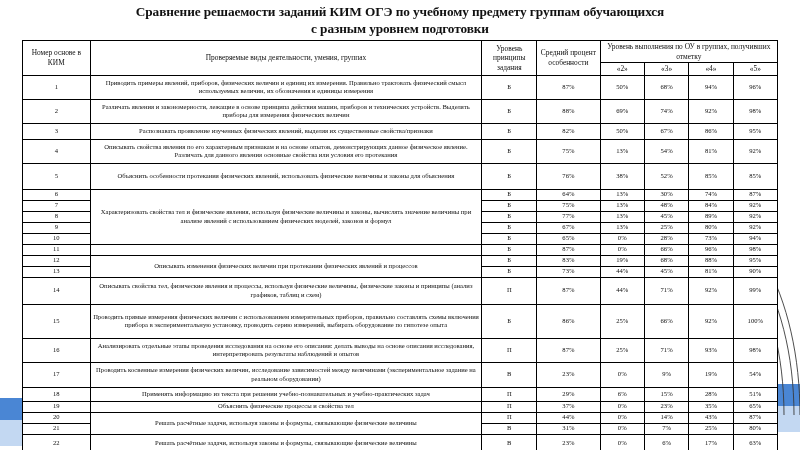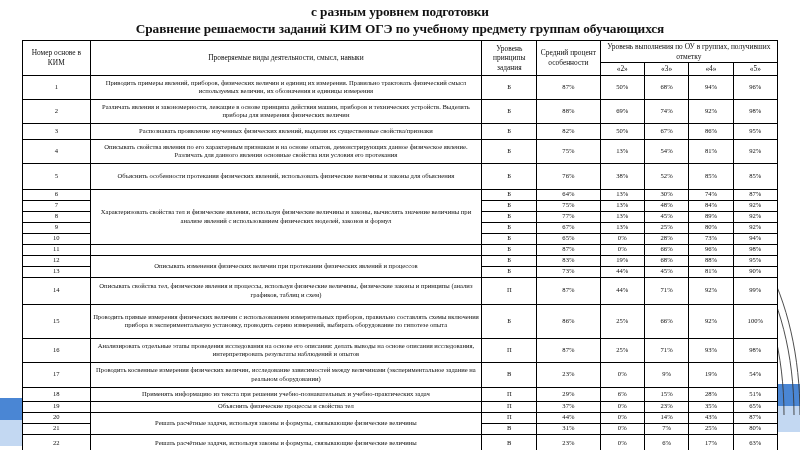--- a/index.html
+++ b/index.html
@@ -130,40 +130,40 @@
   <svg id="arc-decor" viewBox="0 0 70 170">
     <g fill="none" stroke="#3a3a3a" stroke-width="0.9">
       <path d="M 4 8 C 30 50, 44 105, 44 165"></path>
       <path d="M 14 8 C 40 50, 54 105, 54 165"></path>
       <path d="M 24 8 C 50 50, 64 105, 64 165"></path>
       <path d="M 34 10 C 58 52, 70 108, 70 165"></path>
     </g>
   </svg>
 
   <div class="title-block">
+    <div class="title-line">Сравнение решаемости заданий КИМ ОГЭ по учебному предмету группам обучающихся</div>
     <div class="title-line">с разным уровнем подготовки</div>
-    <div class="title-line">Сравнение решаемости заданий КИМ ОГЭ по учебному предмету группам обучающихся</div>
   </div>
 
   <div id="tbl-wrap">
     <table class="kim">
       <colgroup>
         <col class="c-num">
           <col class="c-desc">
           <col class="c-lvl">
           <col class="c-avg">
         <col class="c-g">
           <col class="c-g">
           <col class="c-g">
           <col class="c-g">
       </colgroup>
       <thead>
         <tr>
           <th rowspan="2">Номер основе в КИМ</th>
-          <th rowspan="2" class="desc">Проверяемые виды деятельности, смысл, навыки</th>
+          <th rowspan="2" class="desc">Проверяемые виды деятельности, умения, группах</th>
           <th rowspan="2">Уровень принципы задания</th>
           <th rowspan="2">Средний процент особенности</th>
           <th colspan="4">Уровень выполнения по ОУ в группах, получивших отметку</th>
         </tr>
         <tr>
           <th>«2»</th>
           <th>«3»</th>
           <th>«4»</th>
           <th>«5»</th>
         </tr>

